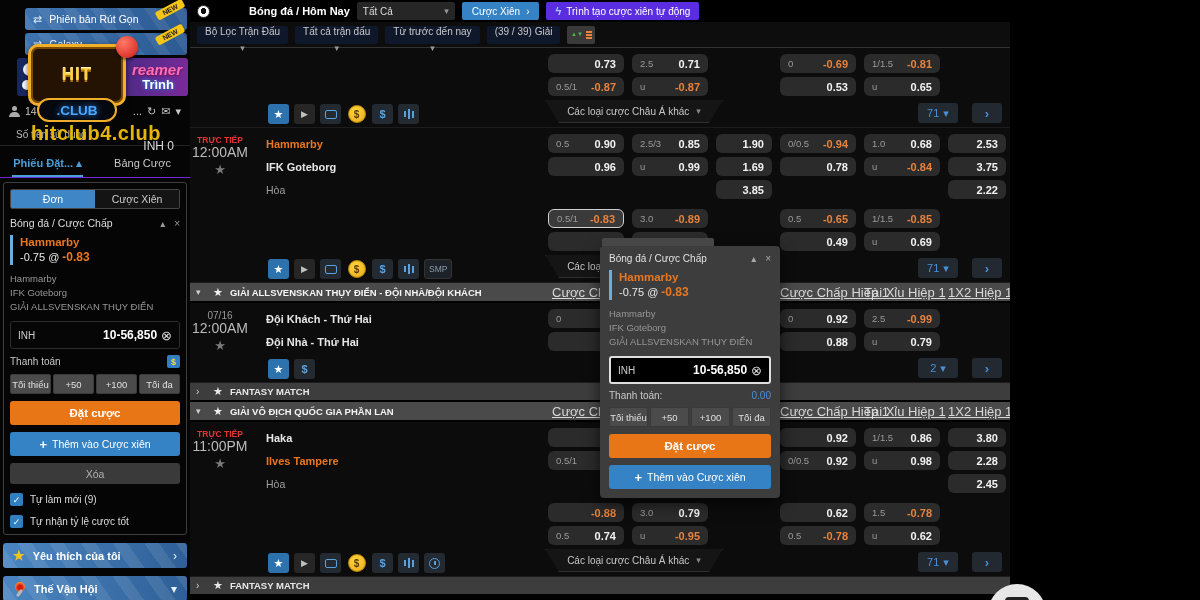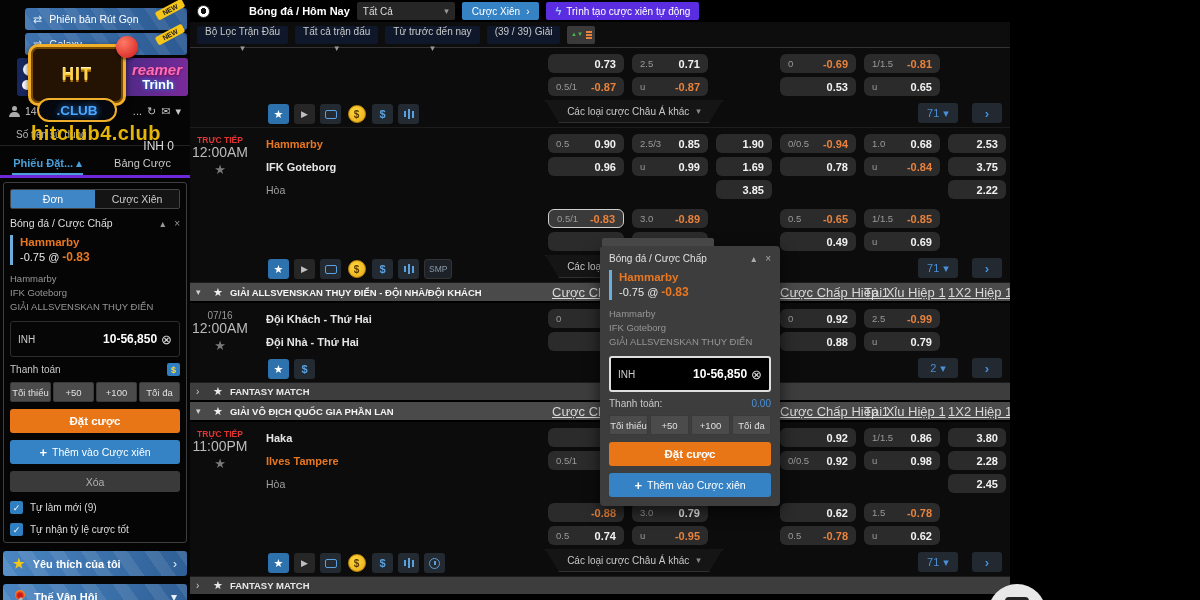--- a/index.html
+++ b/index.html
@@ -27,36 +27,36 @@
   .balloon { position:absolute; right:-12px; top:-8px; width:22px; height:22px; border-radius:50%; background:radial-gradient(circle at 35% 30%,#ff7a66,#d01818); box-shadow:0 2px 3px rgba(0,0,0,.5); }
   .user-row { display:flex; align-items:center; gap:5px; height:26px; padding:0 9px; color:#ccc; font-size:10.5px; }
   .person { width:11px; height:11px; position:relative; }
   .person::before { content:""; position:absolute; left:3px; top:0; width:5px; height:5px; border-radius:50%; background:#aaa; }
   .person::after { content:""; position:absolute; left:0; top:6px; width:11px; height:5px; border-radius:5px 5px 0 0; background:#aaa; }
   .user-sp { flex:1; }
   .uicon { color:#c8c8c8; font-size:11px; }
   .balance-row { display:flex; align-items:center; height:22px; padding:0 16px; color:#b8b8b8; font-size:10px; border-bottom:1px solid #222; }
   .balance-row b { margin-left:auto; color:#ddd; font-weight:normal; font-size:12px;margin-top:23px; }
   .watermark { position:absolute; left:8px; top:122px; width:176px; text-align:center; color:#e5b607; font-size:20px; font-weight:bold; z-index:15; letter-spacing:.5px; }
-  .side-tabs { display:flex; height:28px; align-items:center; border-bottom:3px solid #6d28d9; margin-top:4px; }
+  .side-tabs { display:flex; height:28px; align-items:center; border-bottom:1px solid #6d28d9; margin-top:4px; }
   .stab { flex:1; text-align:center; font-size:11px; color:#c8c8c8; position:relative; height:100%; line-height:26px; }
   .stab.active { color:#4a9fd8; font-weight:bold; }
   .stab.active::after { content:""; position:absolute; left:12px; right:12px; bottom:0; height:2px; background:#4a9fd8; }
   .slip-panel { margin:4px 3px 0; border:1px solid #3e3e3e; border-radius:3px; padding:6px; }
   .slip-tabs { display:flex; height:20px; border:1px solid #444; border-radius:2px; overflow:hidden; }
   .slip-tab { flex:1; display:flex; align-items:center; justify-content:center; font-size:10.5px; color:#ccc; background:#141414; }
   .slip-tab.active { background:#3e86c6; color:#fff; }
   .mk-head { display:flex; align-items:center; margin-top:8px; color:#ddd; font-size:10.5px; }
   .mk-head .sp { flex:1; } .mk-ic { color:#999; font-size:10px; margin-left:9px; }
   .sel-block { border-left:3px solid #6aaede; padding-left:7px; margin:6px 0 7px; }
   .sel-team { color:#e87722; font-weight:bold; font-size:11.5px; line-height:15px; }
   .sel-line { color:#e8e8e8; font-size:11px; line-height:15px; }
   .sel-line b { color:#e87722; font-size:12px; }
   .info-ln { color:#979797; font-size:9.5px; line-height:14px; }
-  .stake-input { margin-top:7px; height:36px; background:#060606; border:1px solid #2c2c2c; border-radius:3px; display:flex; align-items:center; padding:0 7px; gap:4px; }
+  .stake-input { margin-top:7px; height:28px; background:#060606; border:1px solid #2c2c2c; border-radius:3px; display:flex; align-items:center; padding:0 7px; gap:4px; }
   .stake-input.bright { border:2px solid #dedede; background:#000; }
   .cur { color:#ccc; font-size:10px; }
   .stake { margin-left:auto; color:#fff; font-weight:bold; font-size:12px; }
   .clear-ic { color:#e0e0e0; font-size:13px; }
   .pay-row { display:flex; align-items:center; margin-top:6px; font-size:10px; color:#c8c8c8; }
   .pay-dollar { margin-left:auto; width:13px; height:13px; background:#2f7fc1; border-radius:2px; color:#ffd83a; font-weight:bold; font-size:9px; display:flex; align-items:center; justify-content:center; }
   .pay-val { margin-left:auto; color:#4a90d9; }
   .quick-row { display:flex; gap:2px; margin-top:6px; }
   .qbtn { flex:1; height:20px; background:#4b4b4b; border:1px solid #3a3a3a; border-radius:2px; color:#e0e0e0; font-size:9.5px; display:flex; align-items:center; justify-content:center; }
   .btn-place { margin-top:7px; height:24px; background:#e87617; border-radius:3px; color:#fff; font-weight:bold; font-size:11.5px; display:flex; align-items:center; justify-content:center; }

